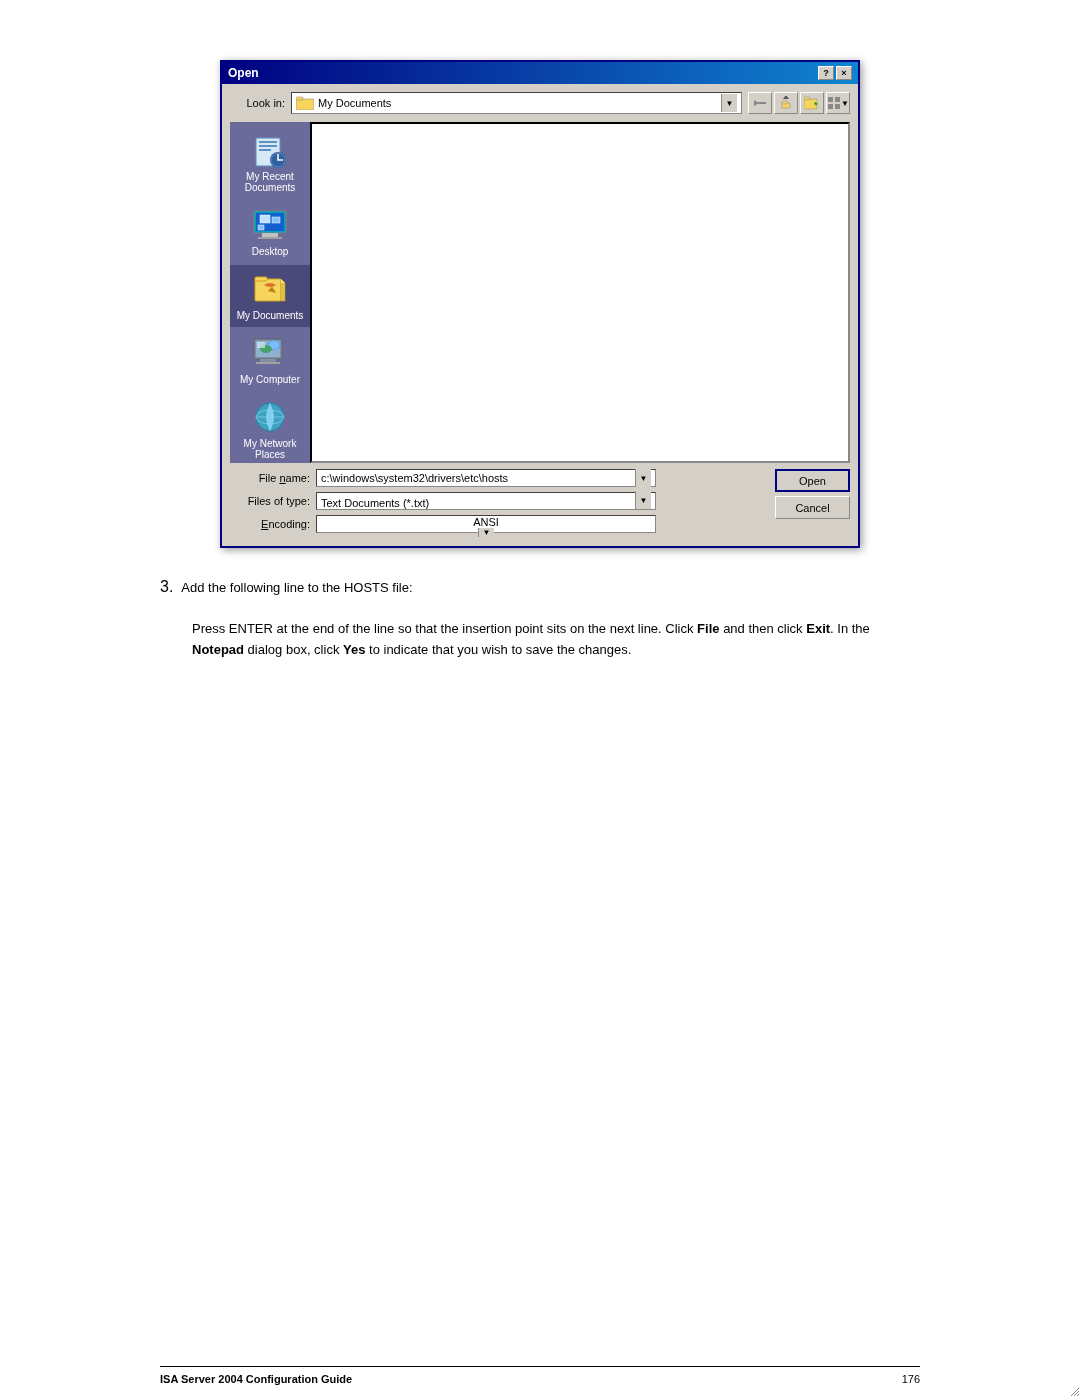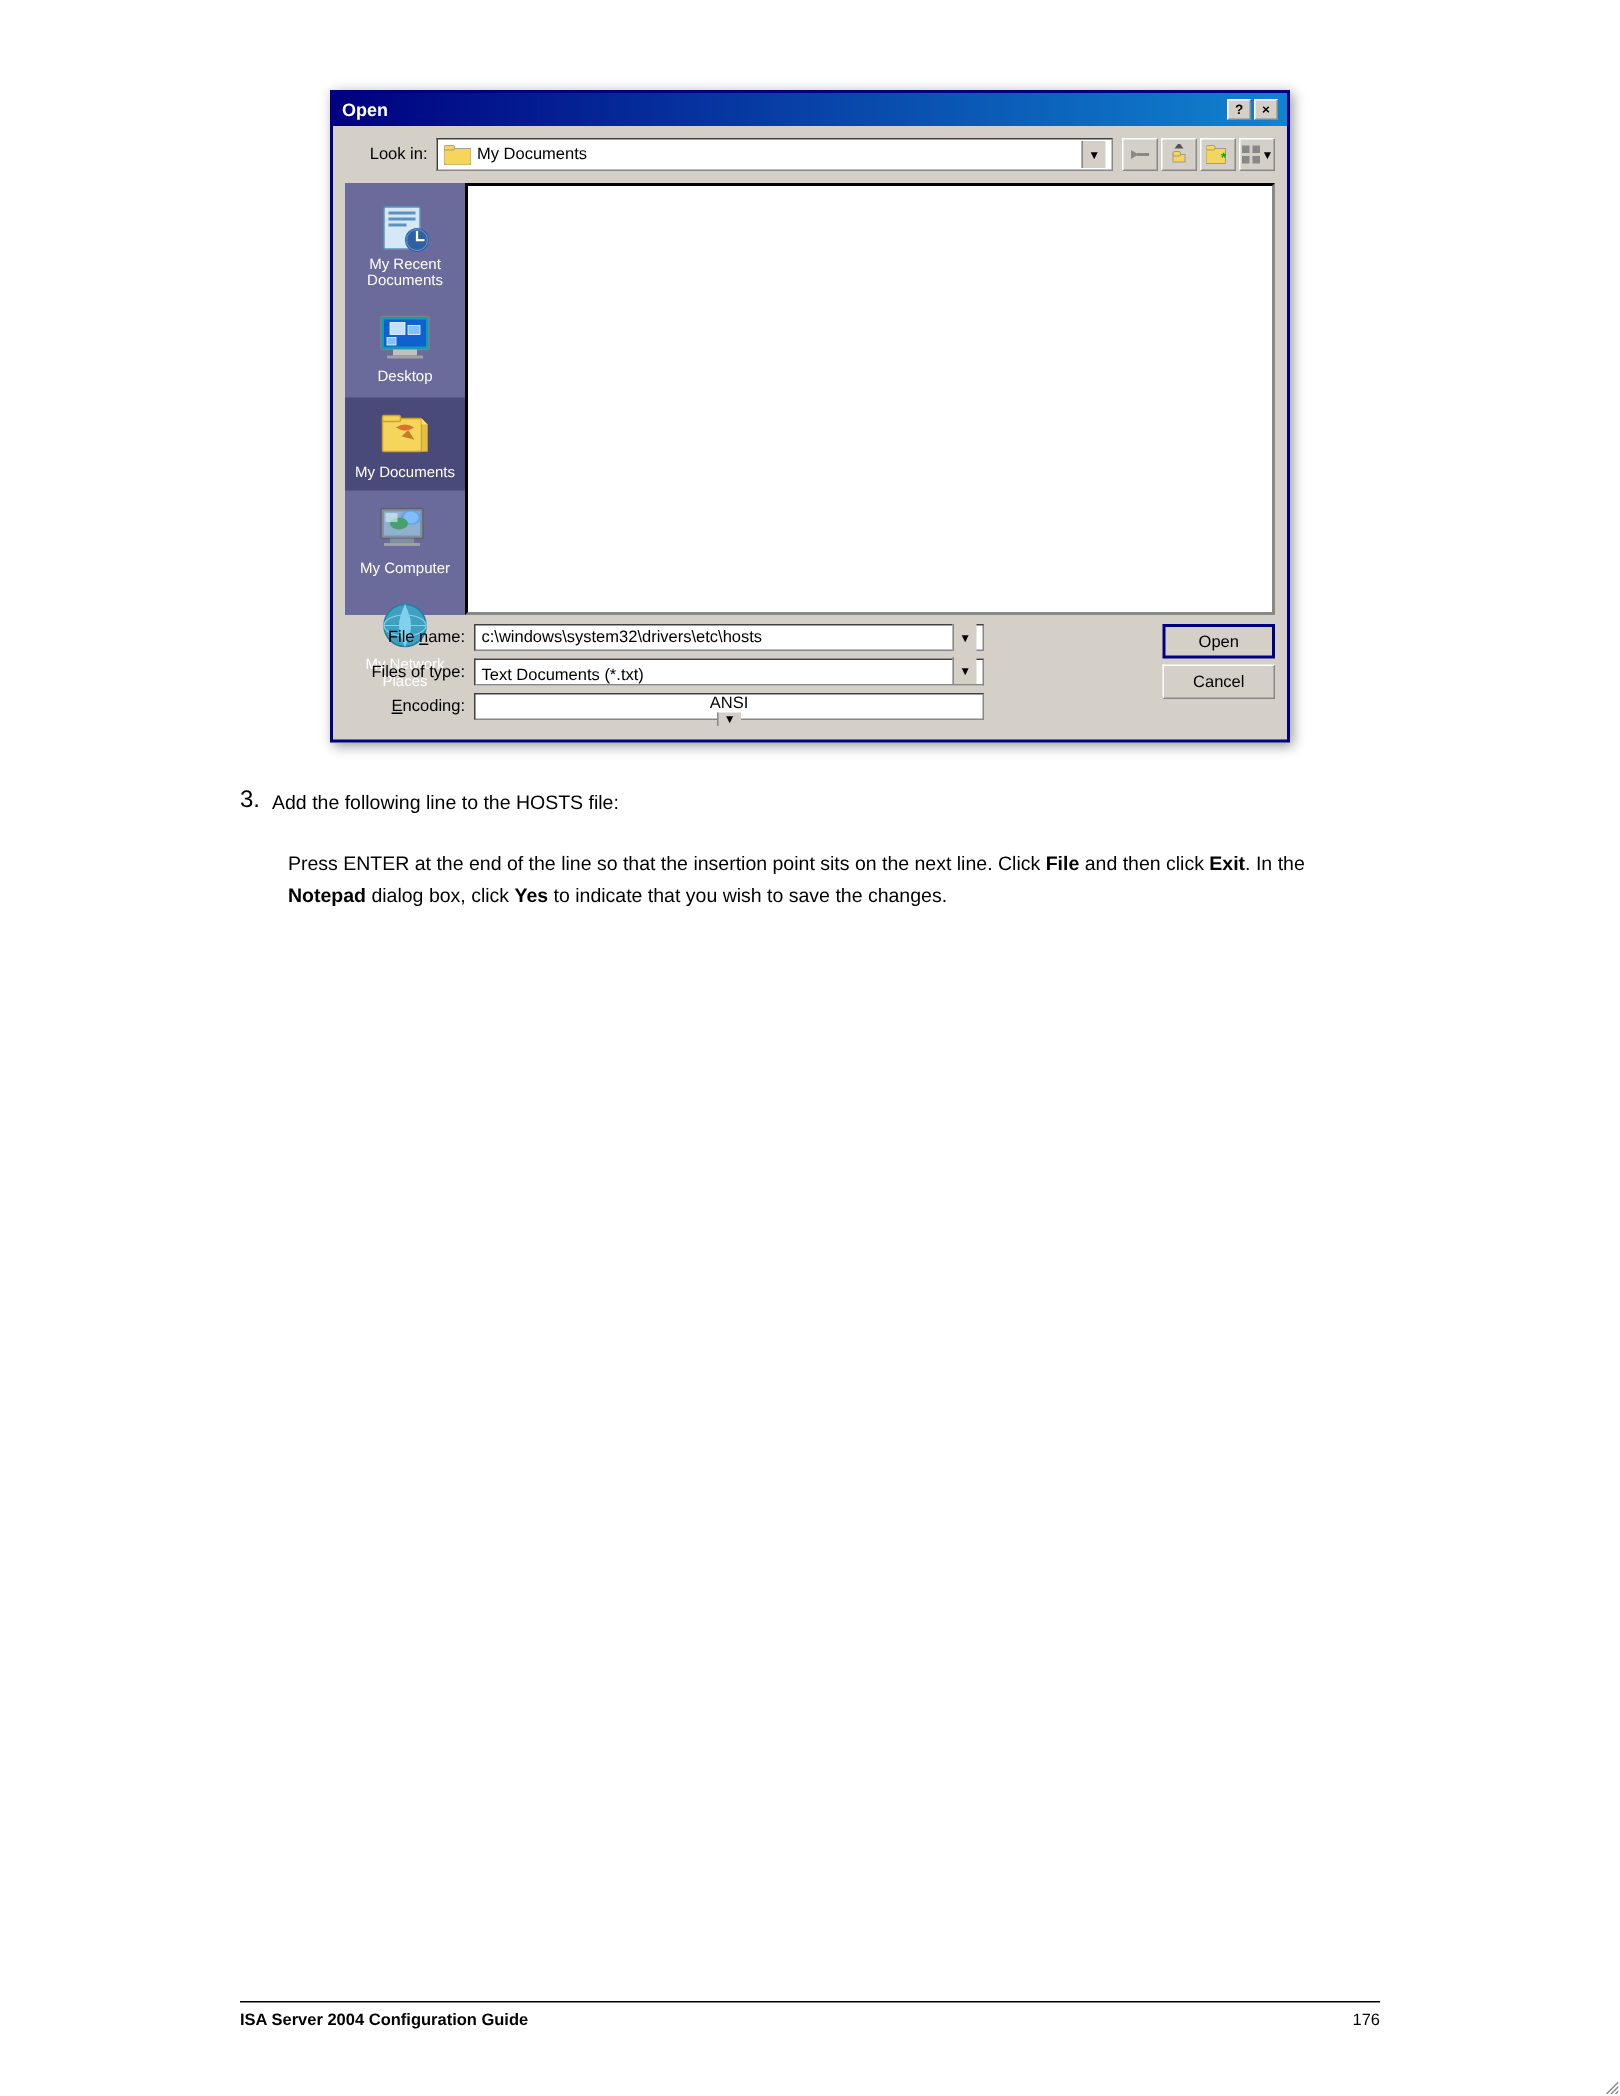--- a/index.html
+++ b/index.html
@@ -127,21 +127,21 @@
       align-items: center;
       justify-content: center;
       cursor: pointer;
       font-size: 10px;
     }
 
     
     .main-area {
       display: flex;
       gap: 0;
-      height: 288px;
+      height: 341px;
     }
 
     
     .places-bar {
       width: 80px;
       background: #6b6b9b;
       display: flex;
       flex-direction: column;
       padding: 4px 0;
       gap: 2px;
@@ -301,21 +301,21 @@
       color: #000;
     }
 
     .desc-text b {
       font-weight: bold;
     }
 
     
     .footer {
       position: absolute;
-      bottom: 44px;
+      bottom: 12px;
       left: 160px;
       right: 160px;
       border-top: 1px solid #000;
       padding-top: 6px;
       display: flex;
       justify-content: space-between;
       font-size: 11px;
       text-align: center;
     }
 

